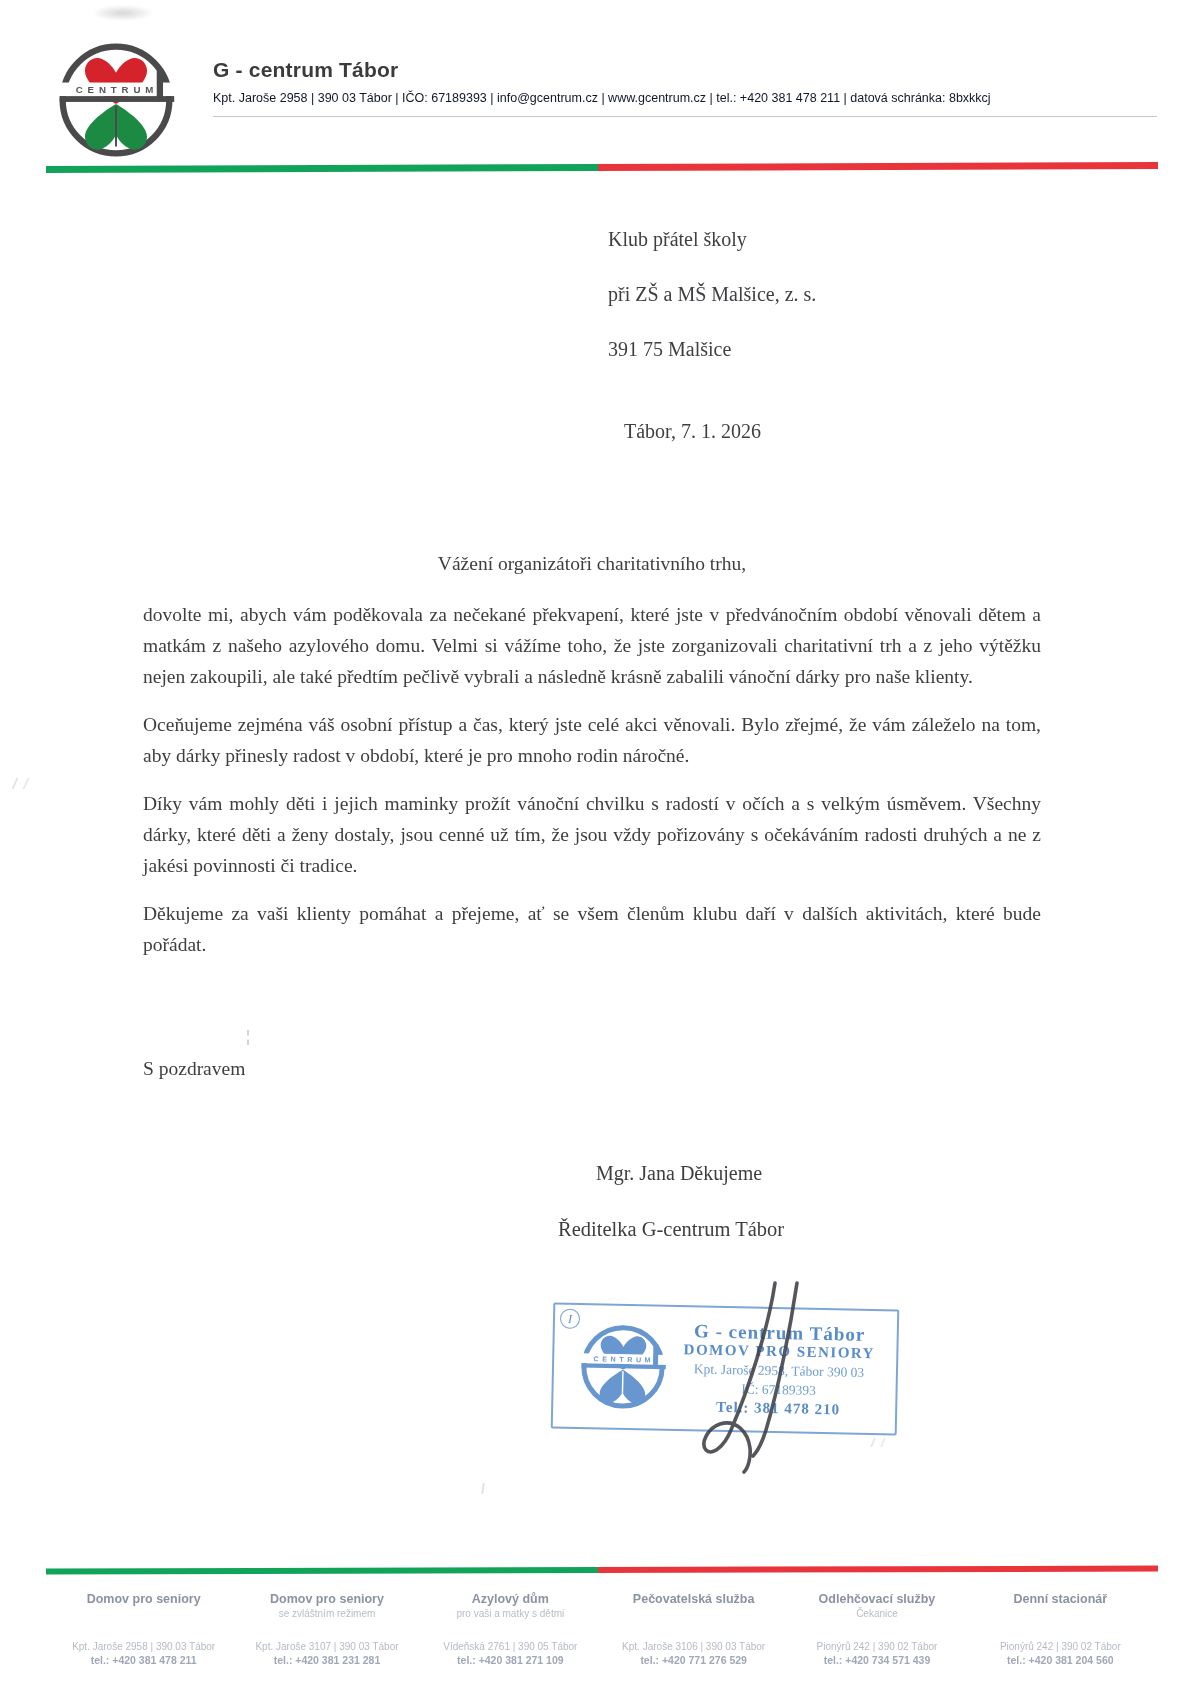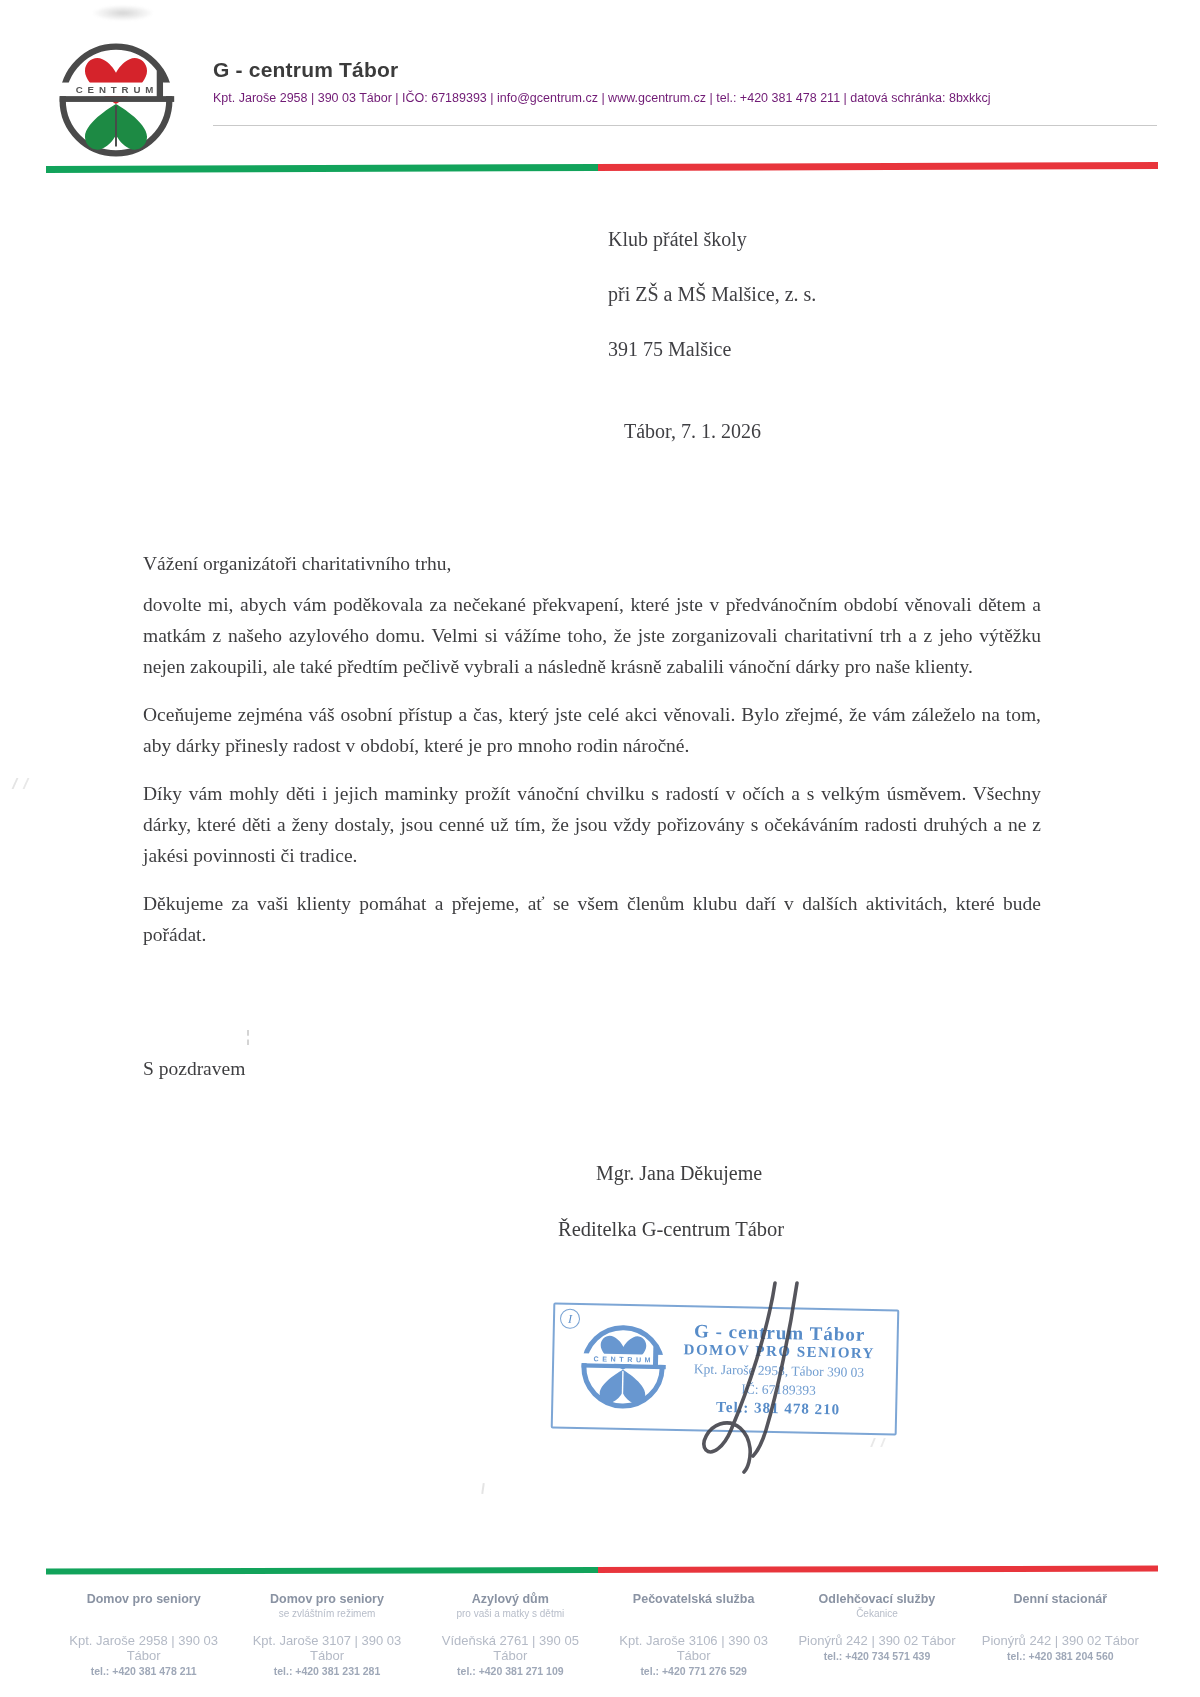--- a/index.html
+++ b/index.html
@@ -9,34 +9,34 @@
     font-family:"Liberation Serif",serif;color:var(--ink,#3e3e40);
   }
   
   .logo-wrap{position:absolute;left:52px;top:36px;width:128px;height:128px;}
   .header-text{position:absolute;left:213px;top:58px;width:944px;}
   .company-title{
     font-family:"Liberation Sans",sans-serif;font-weight:bold;
     font-size:21px;color:#3b3b3b;letter-spacing:.2px;margin-bottom:9px;
   }
   .contact-line{
-    font-family:"Liberation Sans",sans-serif;font-size:12.5px;color:#701a75;
-    padding-bottom:20px;border-bottom:1px solid #c9c9c9;
+    font-family:"Liberation Sans",sans-serif;font-size:12.5px;color:#0f172a;
+    padding-bottom:11px;border-bottom:1px solid #c9c9c9;
   }
   .divider{position:absolute;left:46px;width:1112px;
     background:linear-gradient(to right,var(--green,#12a35b) 0,var(--green,#12a35b) 49.6%,var(--red,#e8353c) 49.6%,var(--red,#e8353c) 100%);}
   .d1{top:164px;height:7px;transform:rotate(-.2deg);}
   .d2{top:1567px;height:6px;transform:rotate(-.15deg);}
   
   .recipient{position:absolute;left:608px;top:212px;font-size:20px;line-height:55px;color:#3f3f43;}
   .dateline{position:absolute;left:624px;top:420px;font-size:20px;color:#3f3f43;}
   
   .body{position:absolute;left:143px;top:548px;width:898px;font-size:19.5px;line-height:31px;}
   .body p{margin:0 0 17px 0;text-align:justify;}
-  .body p.salutation{text-align:left;margin-bottom:10px;}
+  .body p.salutation{text-align:center;margin-bottom:20px;}
   .closing{position:absolute;left:143px;top:1058px;font-size:19.5px;}
   .signer-name{position:absolute;left:596px;top:1162px;font-size:20px;}
   .signer-title{position:absolute;left:558px;top:1218px;font-size:20.5px;}
   
   .stamp{
     position:absolute;left:552px;top:1306px;width:342px;height:122px;
     border:2px solid rgba(79,134,198,.78);border-radius:2px;
     transform:rotate(1.2deg);display:flex;align-items:center;
     color:var(--stamp-blue,#4f86c6);opacity:.95;
   }
@@ -52,21 +52,21 @@
   .stamp-text .s5{font-size:15px;font-weight:bold;letter-spacing:1px;}
   .signature{position:absolute;left:690px;top:1275px;width:120px;height:210px;z-index:3;}
   
   .footer{
     position:absolute;left:52px;top:1592px;width:1100px;display:flex;
     font-family:"Liberation Sans",sans-serif;text-align:center;
   }
   .fcol{flex:1;padding:0 6px;}
   .fcol .ftitle{font-size:12.5px;font-weight:bold;color:#8a93a3;margin-bottom:2px;}
   .fcol .fsub{font-size:10px;color:#b7bdc9;min-height:13px;}
-  .fcol .faddr{font-size:13px;color:#b4bac6;margin-top:12px;}
+  .fcol .faddr{font-size:10px;color:#b4bac6;margin-top:20px;}
   .fcol .fphone{font-size:10.5px;color:#9fa8b8;margin-top:2px;font-weight:bold;}
   
   .smudge{position:absolute;left:92px;top:5px;width:62px;height:16px;border-radius:50%;
     background:radial-gradient(ellipse at center,rgba(150,150,150,.40),rgba(150,150,150,0) 70%);filter:blur(1px);}
   .mark-left{position:absolute;left:14px;top:778px;width:9px;height:11px;
     border-left:2px solid #cfcfcf;border-right:2px solid #d6d6d6;transform:skewX(-24deg);opacity:.55;}
   .mark-dash{position:absolute;left:247px;top:1030px;width:0;height:15px;
     border-left:2px dashed #b9b9b9;opacity:.6;}
   .mark-low{position:absolute;left:872px;top:1438px;width:8px;height:9px;
     border-left:2px solid #d2d2d2;border-right:2px solid #d8d8d8;transform:skewX(-22deg);opacity:.5;}

